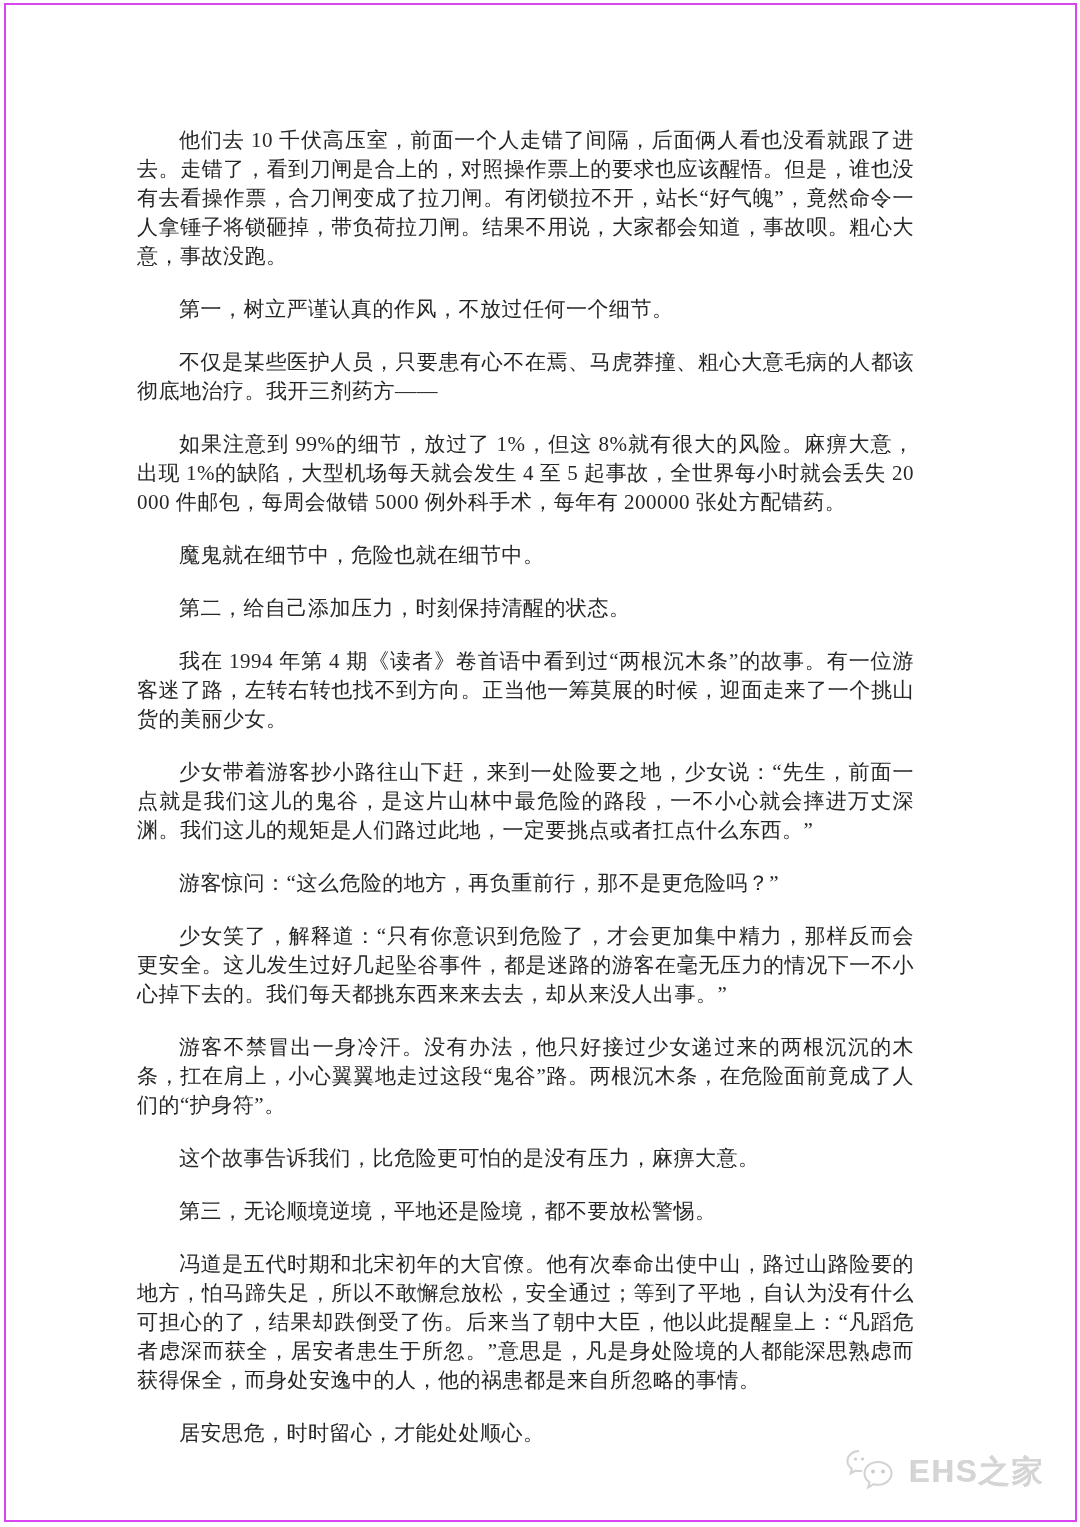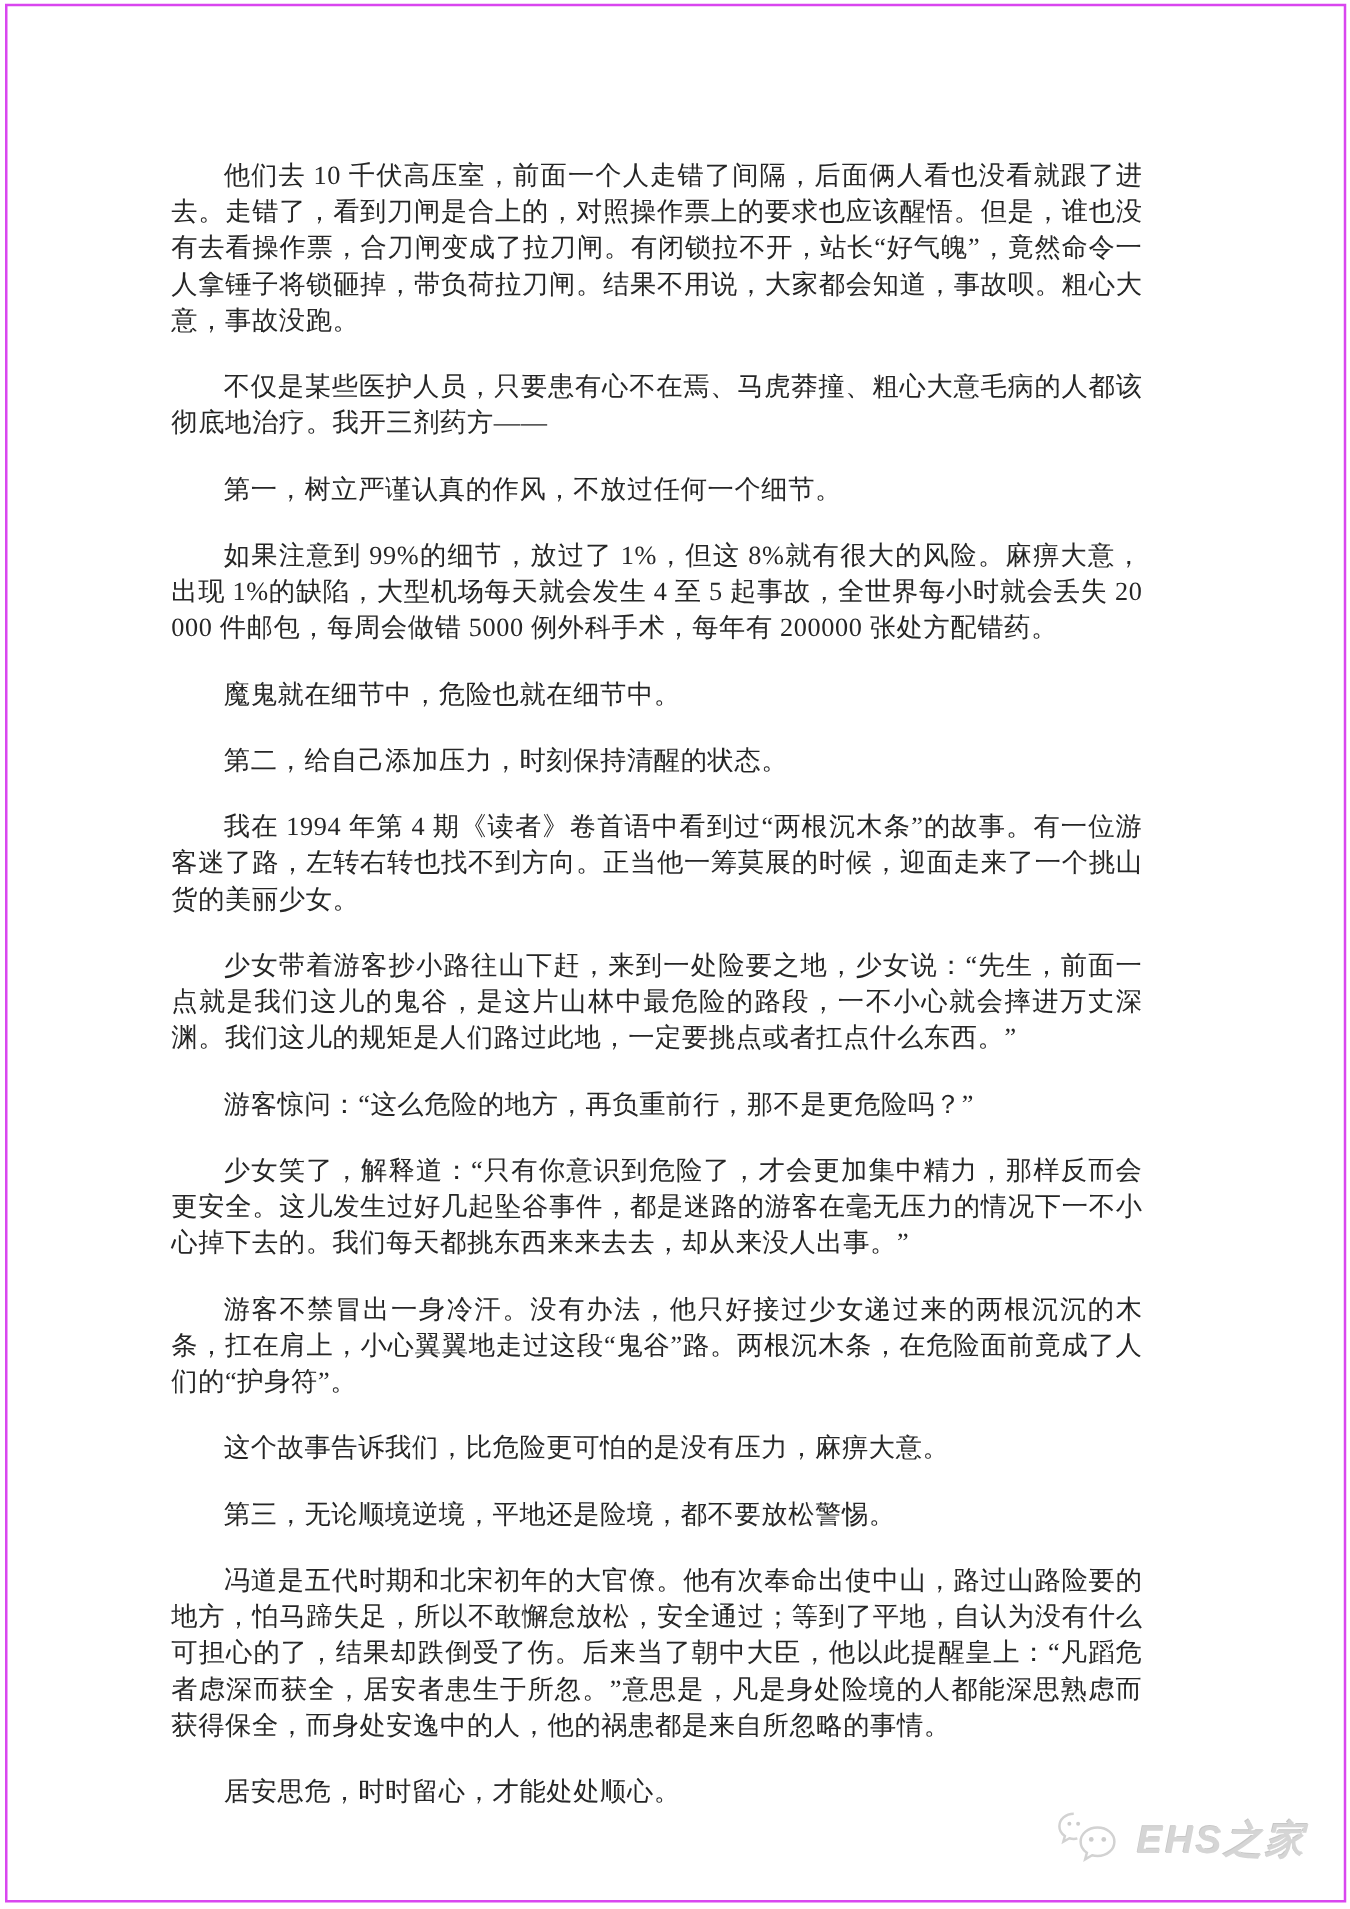--- a/index.html
+++ b/index.html
@@ -54,31 +54,30 @@
     width: 58px;
     height: 48px;
   }
   .wm-text {
     font-family: "Liberation Sans", "DejaVu Sans", sans-serif;
     font-size: 31px;
     font-weight: bold;
     letter-spacing: 2px;
     color: #d5d5d5;
     text-shadow: 1.5px 1.5px 0 #ffffff, -0.5px -0.5px 0 #c6c6c6;
-    font-style: italic;
   }
 </style>
 </head>
 <body>
 
 <div class="page-frame">
   <div class="content" id="content">
       <p class="para">他们去 10 千伏高压室，前面一个人走错了间隔，后面俩人看也没看就跟了进去。走错了，看到刀闸是合上的，对照操作票上的要求也应该醒悟。但是，谁也没有去看操作票，合刀闸变成了拉刀闸。有闭锁拉不开，站长“好气魄”，竟然命令一人拿锤子将锁砸掉，带负荷拉刀闸。结果不用说，大家都会知道，事故呗。粗心大意，事故没跑。</p>
+      <p class="para">第一，树立严谨认真的作风，不放过任何一个细节。</p>
       <p class="para">不仅是某些医护人员，只要患有心不在焉、马虎莽撞、粗心大意毛病的人都该彻底地治疗。我开三剂药方——</p>
-      <p class="para">第一，树立严谨认真的作风，不放过任何一个细节。</p>
       <p class="para">如果注意到 99%的细节，放过了 1%，但这 8%就有很大的风险。麻痹大意，出现 1%的缺陷，大型机场每天就会发生 4 至 5 起事故，全世界每小时就会丢失 20000 件邮包，每周会做错 5000 例外科手术，每年有 200000 张处方配错药。</p>
       <p class="para">魔鬼就在细节中，危险也就在细节中。</p>
       <p class="para">第二，给自己添加压力，时刻保持清醒的状态。</p>
       <p class="para">我在 1994 年第 4 期《读者》卷首语中看到过“两根沉木条”的故事。有一位游客迷了路，左转右转也找不到方向。正当他一筹莫展的时候，迎面走来了一个挑山货的美丽少女。</p>
       <p class="para">少女带着游客抄小路往山下赶，来到一处险要之地，少女说：“先生，前面一点就是我们这儿的鬼谷，是这片山林中最危险的路段，一不小心就会摔进万丈深渊。我们这儿的规矩是人们路过此地，一定要挑点或者扛点什么东西。”</p>
       <p class="para">游客惊问：“这么危险的地方，再负重前行，那不是更危险吗？”</p>
       <p class="para">少女笑了，解释道：“只有你意识到危险了，才会更加集中精力，那样反而会更安全。这儿发生过好几起坠谷事件，都是迷路的游客在毫无压力的情况下一不小心掉下去的。我们每天都挑东西来来去去，却从来没人出事。”</p>
       <p class="para">游客不禁冒出一身冷汗。没有办法，他只好接过少女递过来的两根沉沉的木条，扛在肩上，小心翼翼地走过这段“鬼谷”路。两根沉木条，在危险面前竟成了人们的“护身符”。</p>
       <p class="para">这个故事告诉我们，比危险更可怕的是没有压力，麻痹大意。</p>
       <p class="para">第三，无论顺境逆境，平地还是险境，都不要放松警惕。</p>

